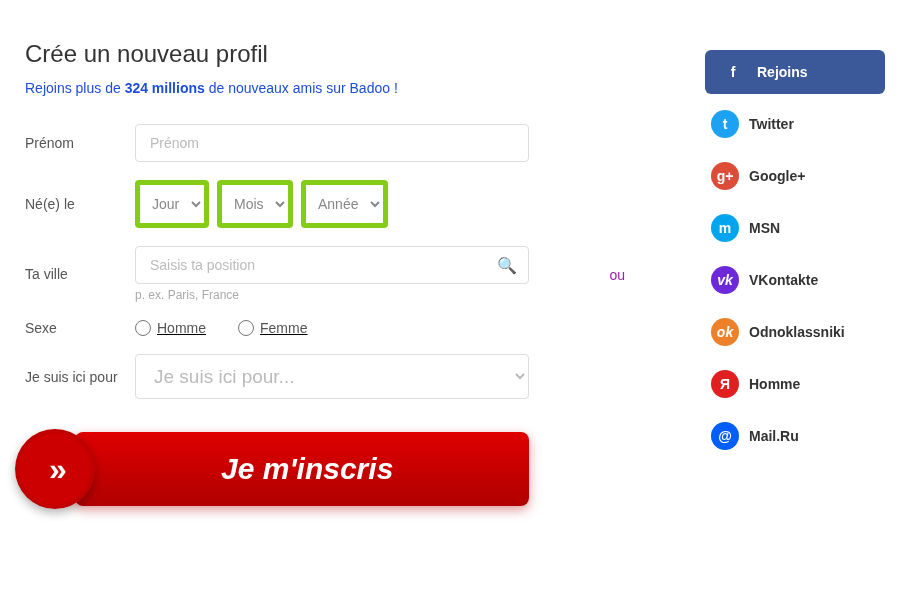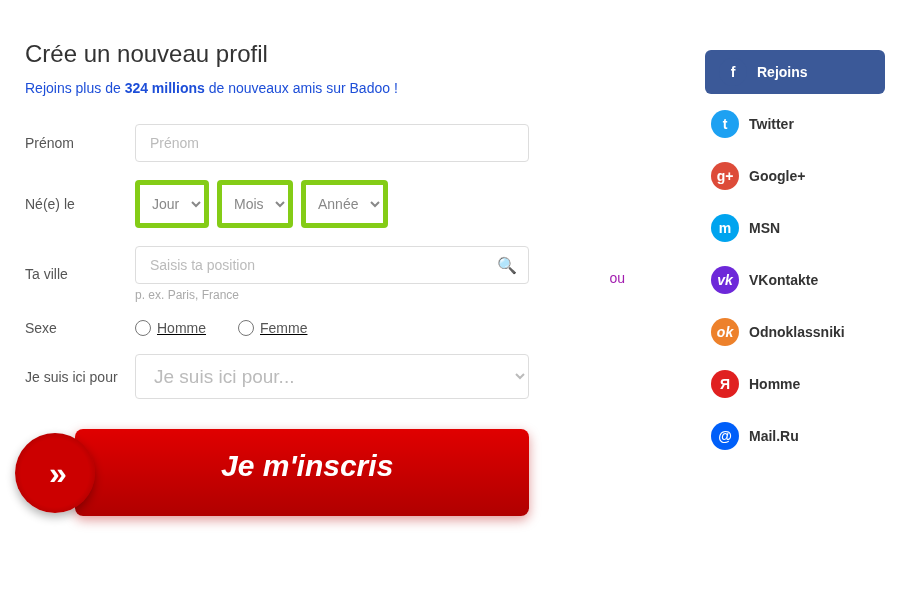--- a/index.html
+++ b/index.html
@@ -159,21 +159,21 @@
       line-height: 1;
     }
     .submit-btn {
       background: linear-gradient(to bottom, #e00000, #b00000);
       color: #fff;
       font-size: 30px;
       font-weight: 900;
       font-style: italic;
       border: none;
       border-radius: 8px;
-      padding: 20px 40px 33px 50px;
+      padding: 20px 40px 20px 50px;
       cursor: pointer;
       margin-left: -20px;
       flex: 1;
       text-align: center;
       box-shadow: 0 4px 12px rgba(180,0,0,0.4);
     }
     
     .social-section {
       width: 180px;
       flex-shrink: 0;

